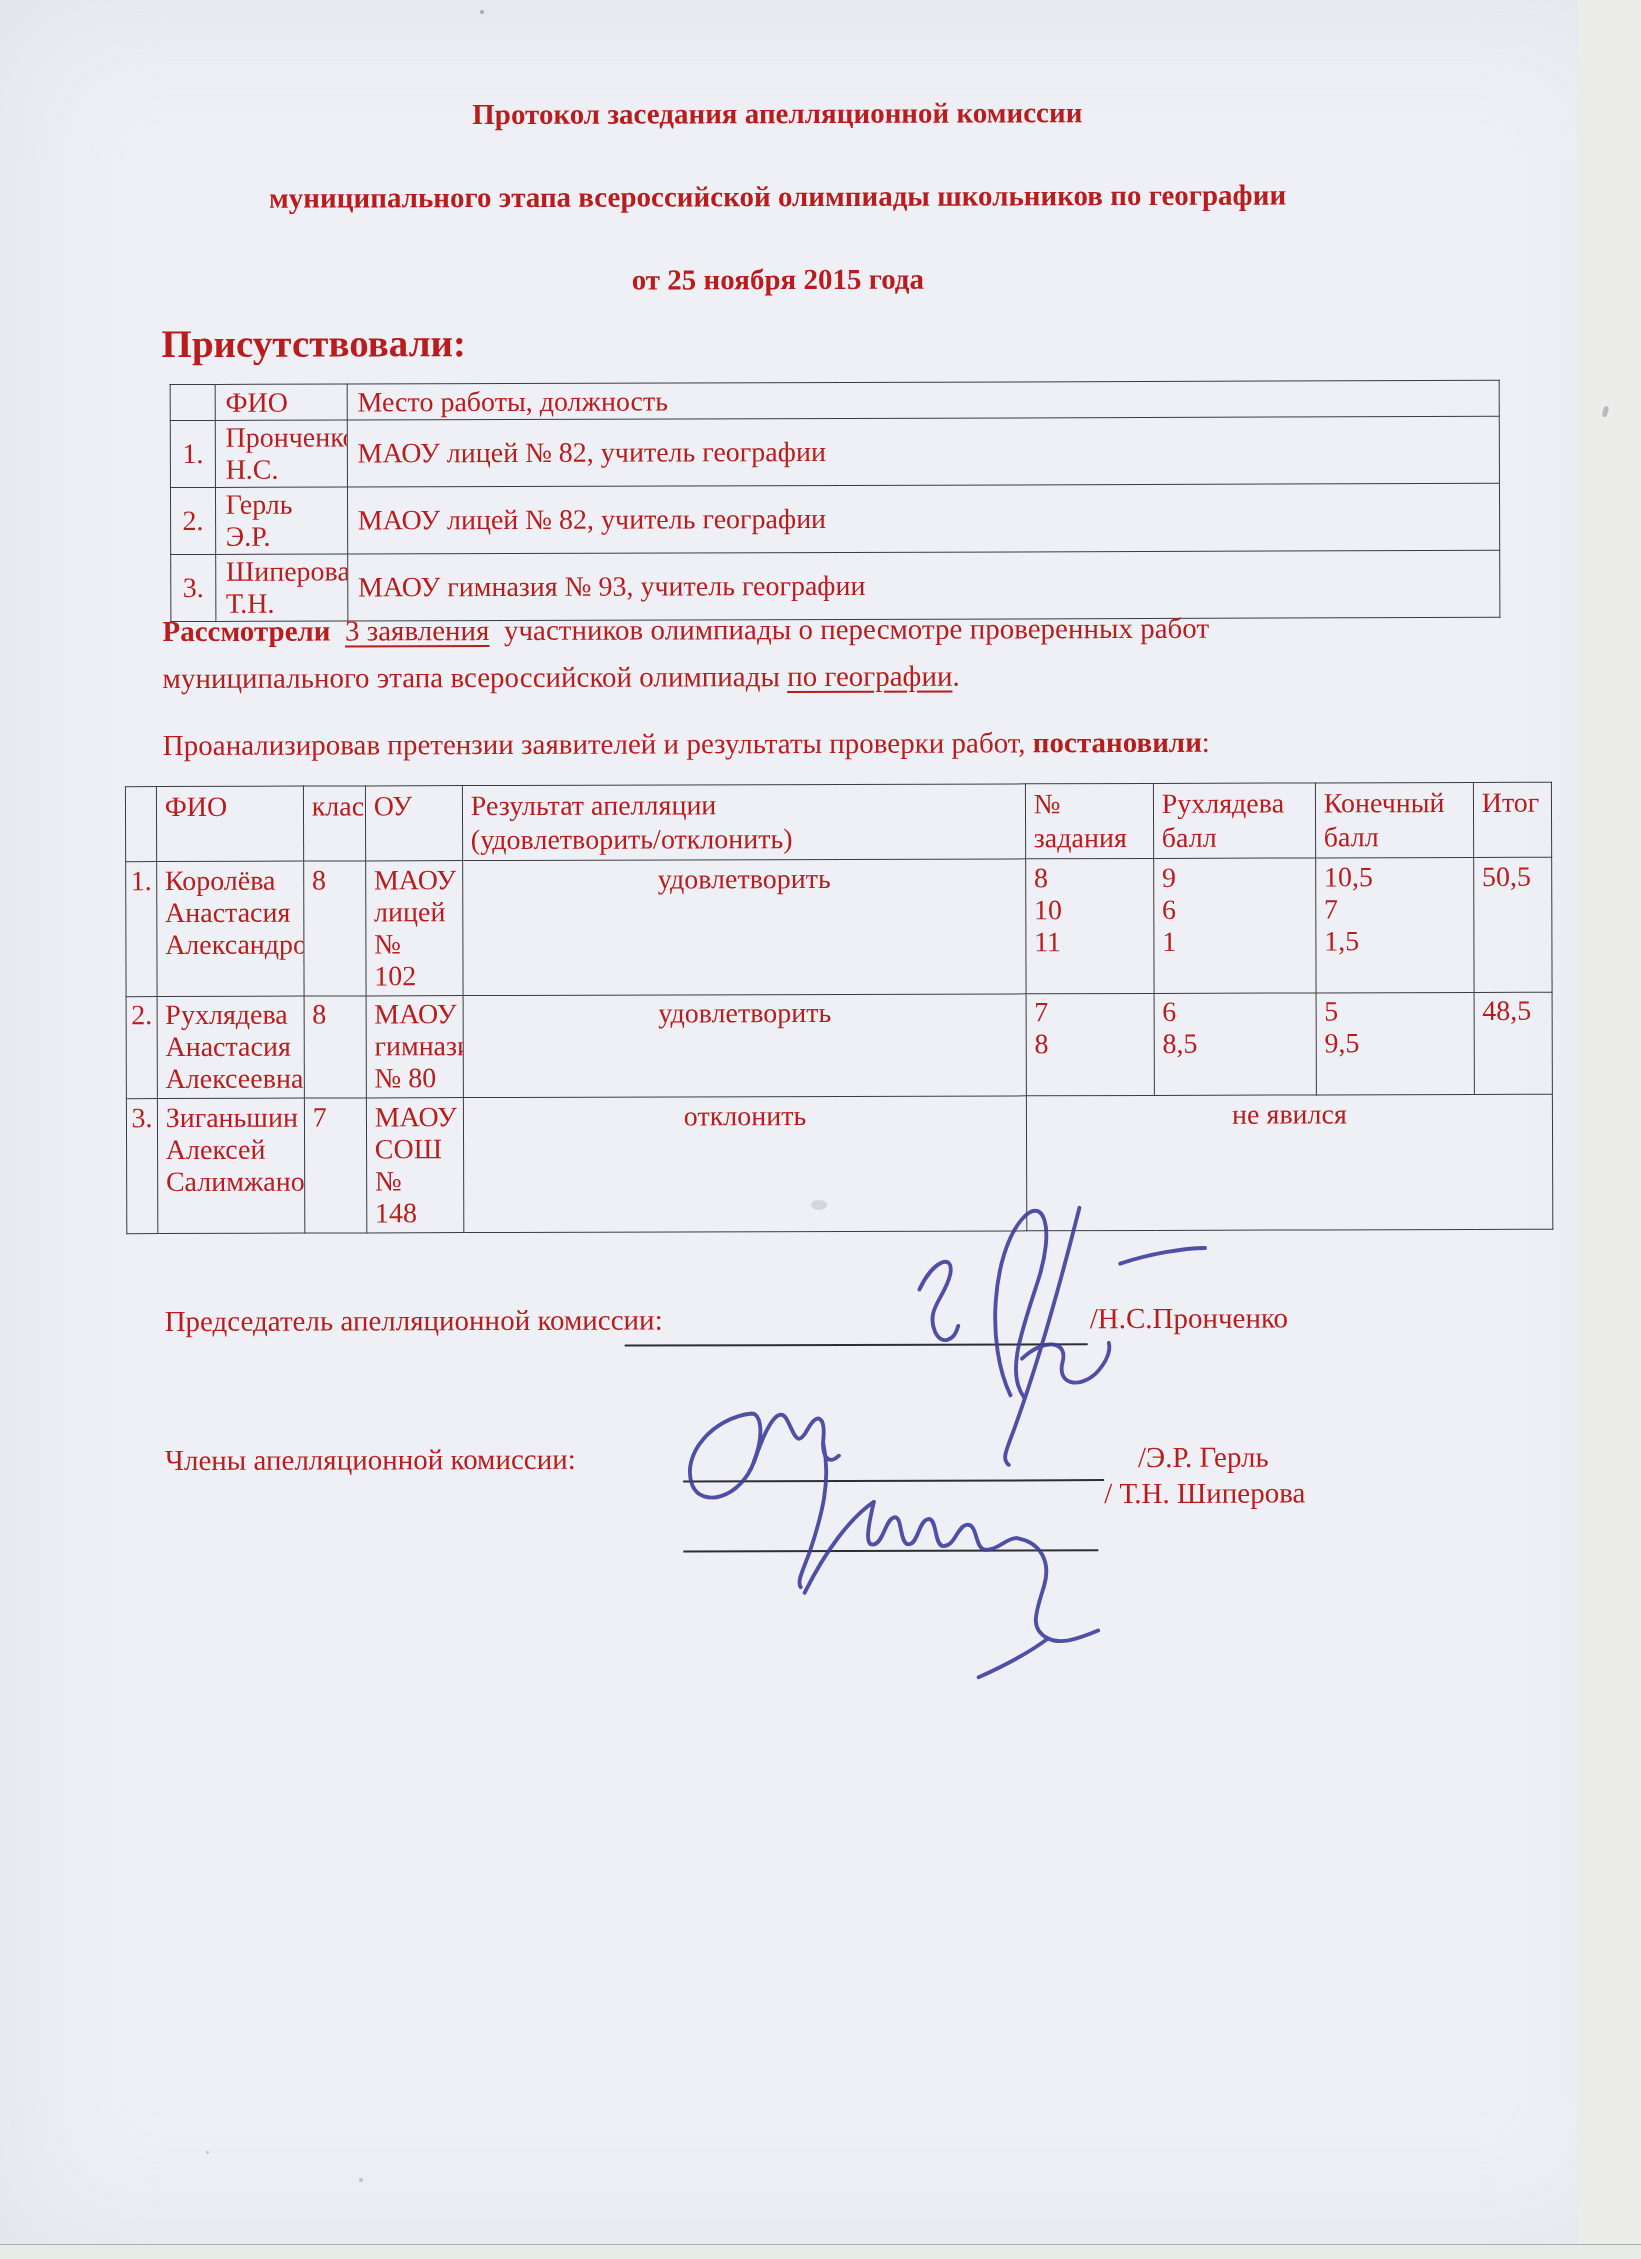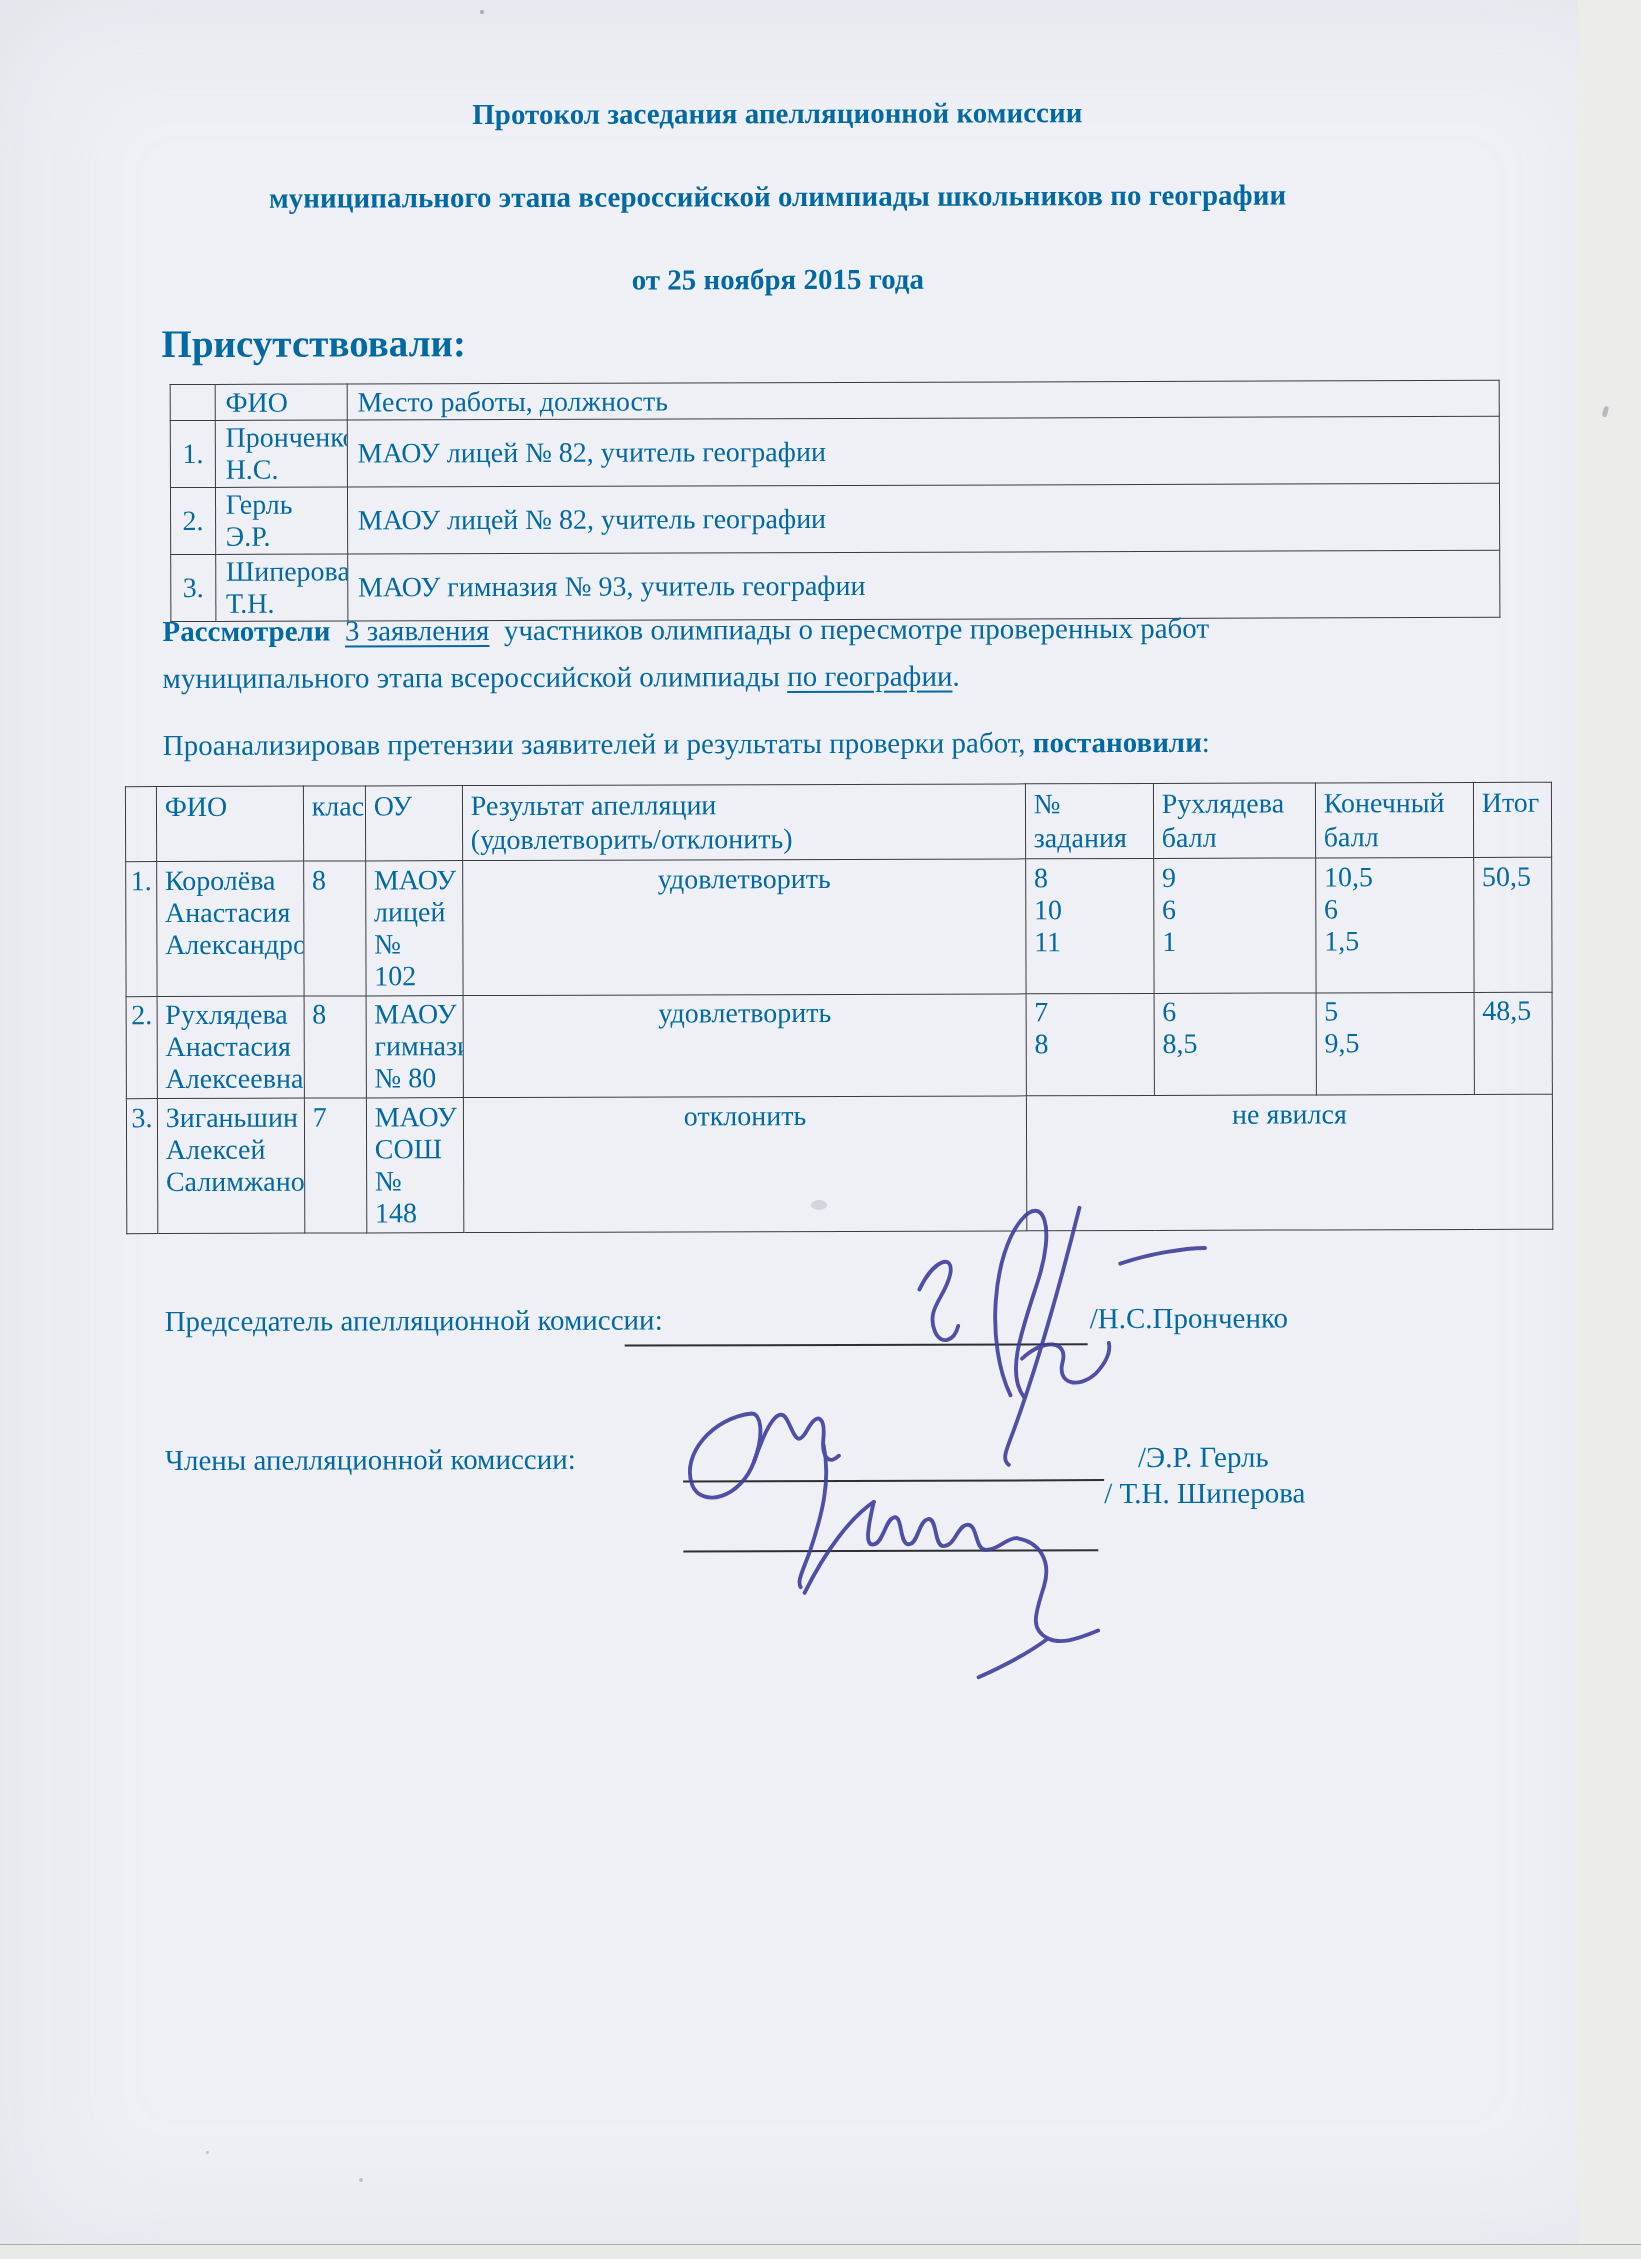--- a/index.html
+++ b/index.html
@@ -1,20 +1,20 @@
 <!DOCTYPE html>
 <html><head>
 <meta charset="utf-8">
 <style>
   html,body{margin:0;padding:0;background:#cfcfd2;}
   .page{
     position:relative;width:1641px;height:2259px;overflow:hidden;
     background:#eff0f5;
     font-family:"Liberation Serif","DejaVu Serif",serif;
-    color:#0369a1;
+    color:#b91c1c;
     box-shadow:inset 0 0 135px rgba(190,192,205,.28);
   }
   .rot{position:absolute;inset:0;transform:rotate(-0.18deg);transform-origin:50% 50%;}
   .titles{position:absolute;left:145px;top:97px;width:1271px;text-align:center;
           font-weight:bold;font-size:29px;line-height:33px;}
   .titles .tl{margin-bottom:50px;}
   .heading{position:absolute;left:164px;top:319px;font-size:39px;font-weight:bold;}
   table{border-collapse:collapse;table-layout:fixed;}
   td{overflow:hidden;}
   .t1{position:absolute;left:172px;top:382px;width:1330px;font-size:28px;}
@@ -131,21 +131,21 @@
 лицей №
 102</td>
         <td class="c-center">удовлетворить</td>
         <td>8
 10
 11</td>
         <td>9
 6
 1</td>
         <td>10,5
-6
+7
 1,5</td>
         <td>50,5</td>
       </tr>
       <tr class="r">
         <td class="c-num">2.</td>
         <td>Рухлядева
 Анастасия
 Алексеевна</td>
         <td>8</td>
         <td>МАОУ

